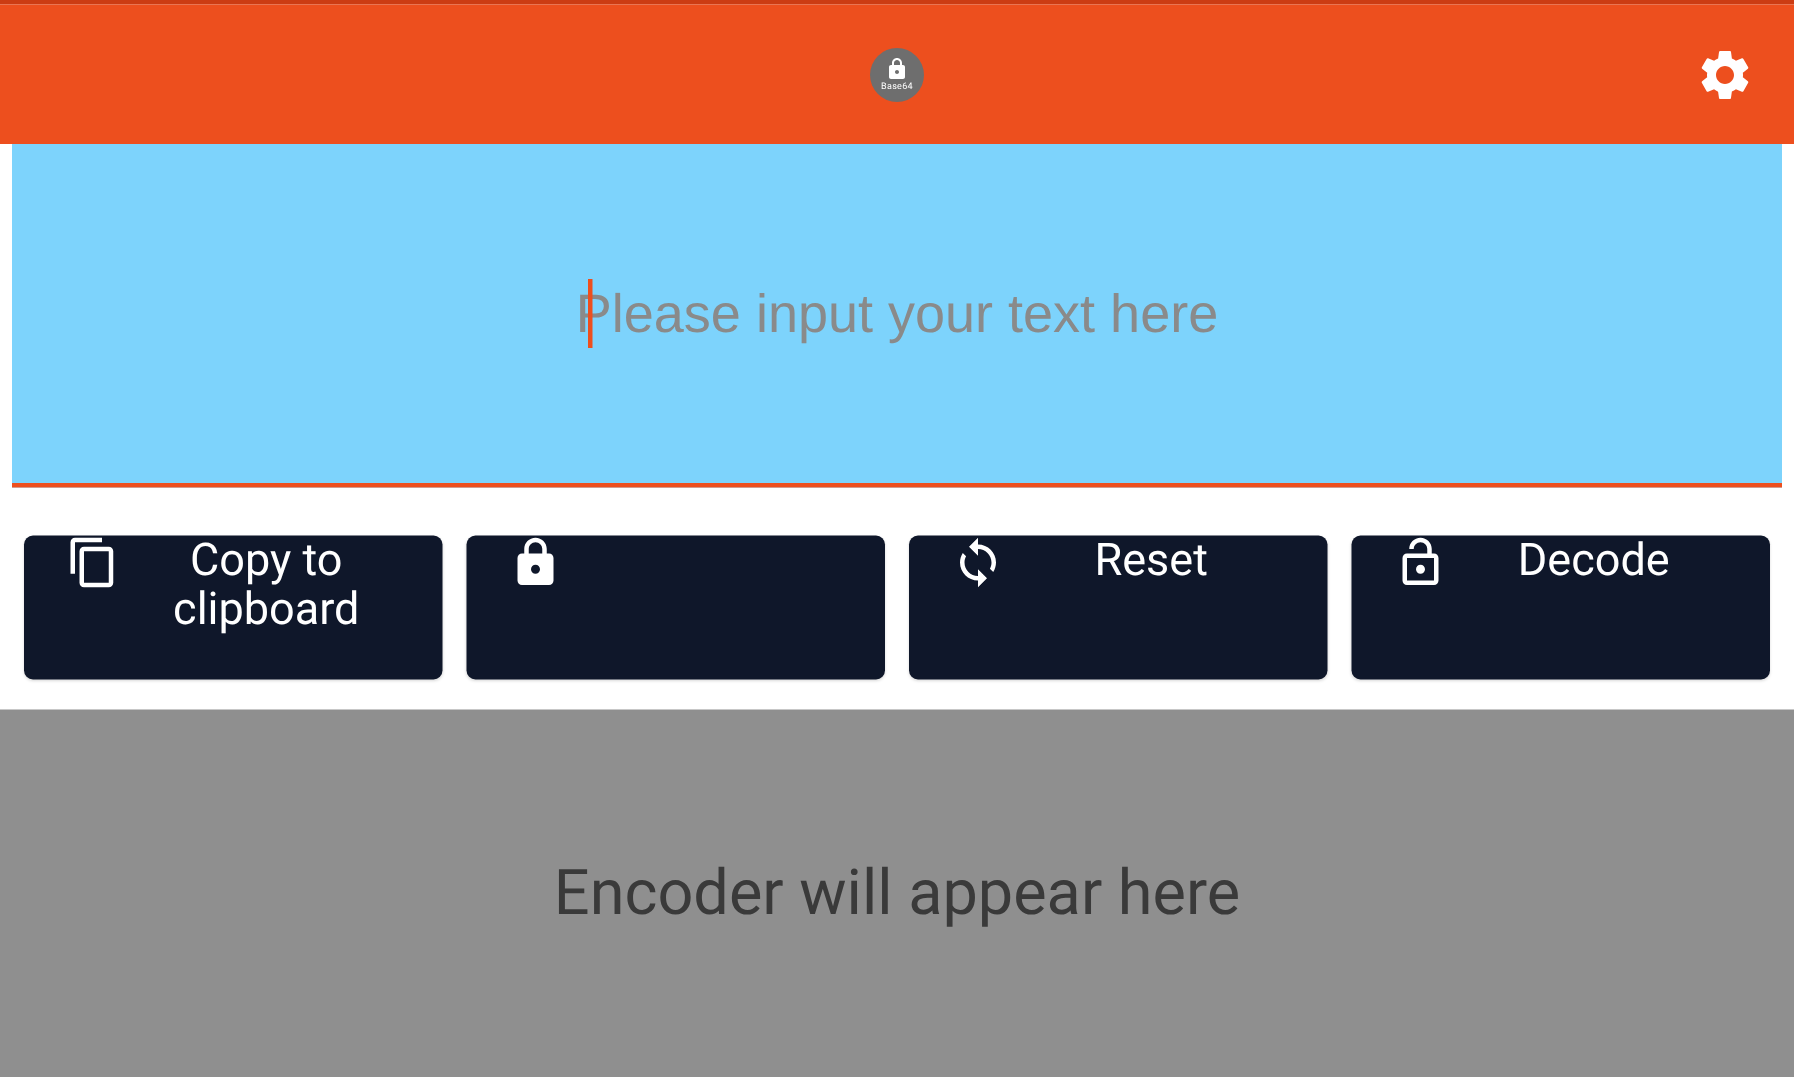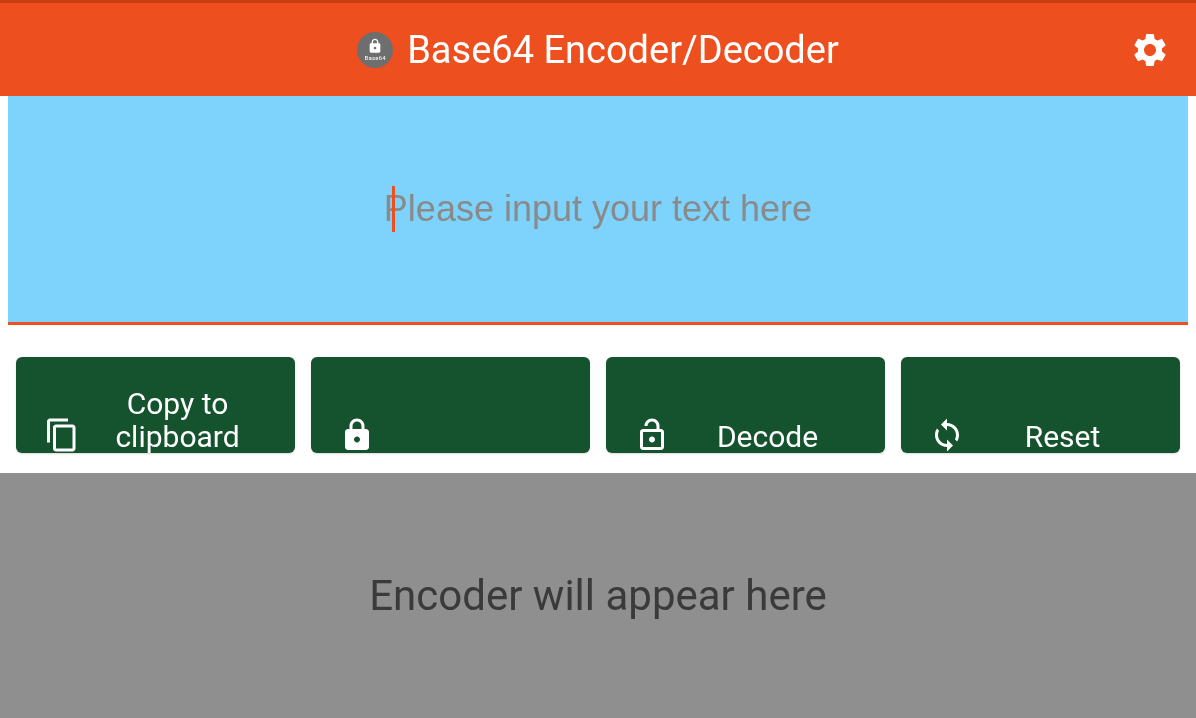--- a/index.html
+++ b/index.html
@@ -78,27 +78,27 @@
   
   .button-row {
     display: flex;
     gap: 16px;
     padding: 32px 16px 20px 16px;
     background: #fff;
     height: 148px;
   }
   .action-btn {
     flex: 1;
-    background: #14532d;
+    background: #0f172a;
     color: #fff;
     border: none;
     border-radius: 6px;
     font-size: 30px;
     display: flex;
-    align-items: flex-end;
+    align-items: flex-start;
     cursor: pointer;
     padding: 0 20px 0 28px;
     font-family: inherit;
     box-shadow: 0 1px 2px rgba(0,0,0,0.15);
   }
   .action-btn .btn-label { flex: 1; text-align: center; line-height: 1.1; }
   .action-btn svg { width: 36px; height: 36px; flex-shrink: 0; }
   
   .result-section {
     height: 245px;
@@ -116,21 +116,20 @@
 <div class="status-bar"></div>
 
 <div class="header">
   <div class="header-title-group">
     <div class="app-badge">
       <svg viewBox="0 0 24 24" fill="currentColor">
         <path d="M18 8h-1V6c0-2.76-2.24-5-5-5S7 3.24 7 6v2H6c-1.1 0-2 .9-2 2v10c0 1.1.9 2 2 2h12c1.1 0 2-.9 2-2V10c0-1.1-.9-2-2-2zm-6 9c-1.1 0-2-.9-2-2s.9-2 2-2 2 .9 2 2-.9 2-2 2zM15 8H9V6c0-1.66 1.34-3 3-3s3 1.34 3 3v2z"></path>
       </svg>
       <span class="app-badge-text">Base64</span>
     </div>
-    <div class="header-title">Base64 Encoder/Decoder</div>
   </div>
   <button class="settings-btn">
     <svg viewBox="0 0 24 24" fill="currentColor">
       <path d="M19.14 12.94c.04-.3.06-.61.06-.94 0-.32-.02-.64-.07-.94l2.03-1.58c.18-.14.23-.41.12-.61l-1.92-3.32c-.12-.22-.37-.29-.59-.22l-2.39.96c-.5-.38-1.03-.7-1.62-.94l-.36-2.54c-.04-.24-.24-.41-.48-.41h-3.84c-.24 0-.43.17-.47.41l-.36 2.54c-.59.24-1.13.57-1.62.94l-2.39-.96c-.22-.08-.47 0-.59.22L2.74 8.87c-.12.21-.08.47.12.61l2.03 1.58c-.05.3-.09.63-.09.94 0 .31.02.64.07.94l-2.03 1.58c-.18.14-.23.41-.12.61l1.92 3.32c.12.22.37.29.59.22l2.39-.96c.5.38 1.03.7 1.62.94l.36 2.54c.05.24.24.41.48.41h3.84c.24 0 .44-.17.47-.41l.36-2.54c.59-.24 1.13-.56 1.62-.94l2.39.96c.22.08.47 0 .59-.22l1.92-3.32c.12-.22.07-.47-.12-.61l-2.01-1.58zM12 15.6c-1.98 0-3.6-1.62-3.6-3.6s1.62-3.6 3.6-3.6 3.6 1.62 3.6 3.6-1.62 3.6-3.6 3.6z"></path>
     </svg>
   </button>
 </div>
 
 <div class="input-section">
   <div class="caret"></div>
@@ -144,27 +143,27 @@
     </svg>
     <span class="btn-label">Copy to clipboard</span>
   </button>
   <button class="action-btn">
     <svg viewBox="0 0 24 24" fill="currentColor">
       <path d="M18 8h-1V6c0-2.76-2.24-5-5-5S7 3.24 7 6v2H6c-1.1 0-2 .9-2 2v10c0 1.1.9 2 2 2h12c1.1 0 2-.9 2-2V10c0-1.1-.9-2-2-2zm-6 9c-1.1 0-2-.9-2-2s.9-2 2-2 2 .9 2 2-.9 2-2 2zM15 8H9V6c0-1.66 1.34-3 3-3s3 1.34 3 3v2z"></path>
     </svg>
   </button>
   <button class="action-btn">
     <svg viewBox="0 0 24 24" fill="currentColor">
+      <path d="M12 4V1L8 5l4 4V6c3.31 0 6 2.69 6 6 0 1.01-.25 1.97-.7 2.8l1.46 1.46C19.54 15.03 20 13.57 20 12c0-4.42-3.58-8-8-8zm0 14c-3.31 0-6-2.69-6-6 0-1.01.25-1.97.7-2.8L5.24 7.74C4.46 8.97 4 10.43 4 12c0 4.42 3.58 8 8 8v3l4-4-4-4v3z"></path>
+    </svg>
+    <span class="btn-label">Reset</span>
+  </button>
+  <button class="action-btn">
+    <svg viewBox="0 0 24 24" fill="currentColor">
       <path d="M12 17c1.1 0 2-.9 2-2s-.9-2-2-2-2 .9-2 2 .9 2 2 2zm6-9h-1V6c0-2.76-2.24-5-5-5S7 3.24 7 6h2c0-1.66 1.34-3 3-3s3 1.34 3 3v2H6c-1.1 0-2 .9-2 2v10c0 1.1.9 2 2 2h12c1.1 0 2-.9 2-2V10c0-1.1-.9-2-2-2zm0 12H6V10h12v10z"></path>
     </svg>
     <span class="btn-label">Decode</span>
-  </button>
-  <button class="action-btn">
-    <svg viewBox="0 0 24 24" fill="currentColor">
-      <path d="M12 4V1L8 5l4 4V6c3.31 0 6 2.69 6 6 0 1.01-.25 1.97-.7 2.8l1.46 1.46C19.54 15.03 20 13.57 20 12c0-4.42-3.58-8-8-8zm0 14c-3.31 0-6-2.69-6-6 0-1.01.25-1.97.7-2.8L5.24 7.74C4.46 8.97 4 10.43 4 12c0 4.42 3.58 8 8 8v3l4-4-4-4v3z"></path>
-    </svg>
-    <span class="btn-label">Reset</span>
   </button>
 </div>
 
 <div class="result-section">
   <span>Encoder will appear here</span>
 </div>
 
 </body></html>

